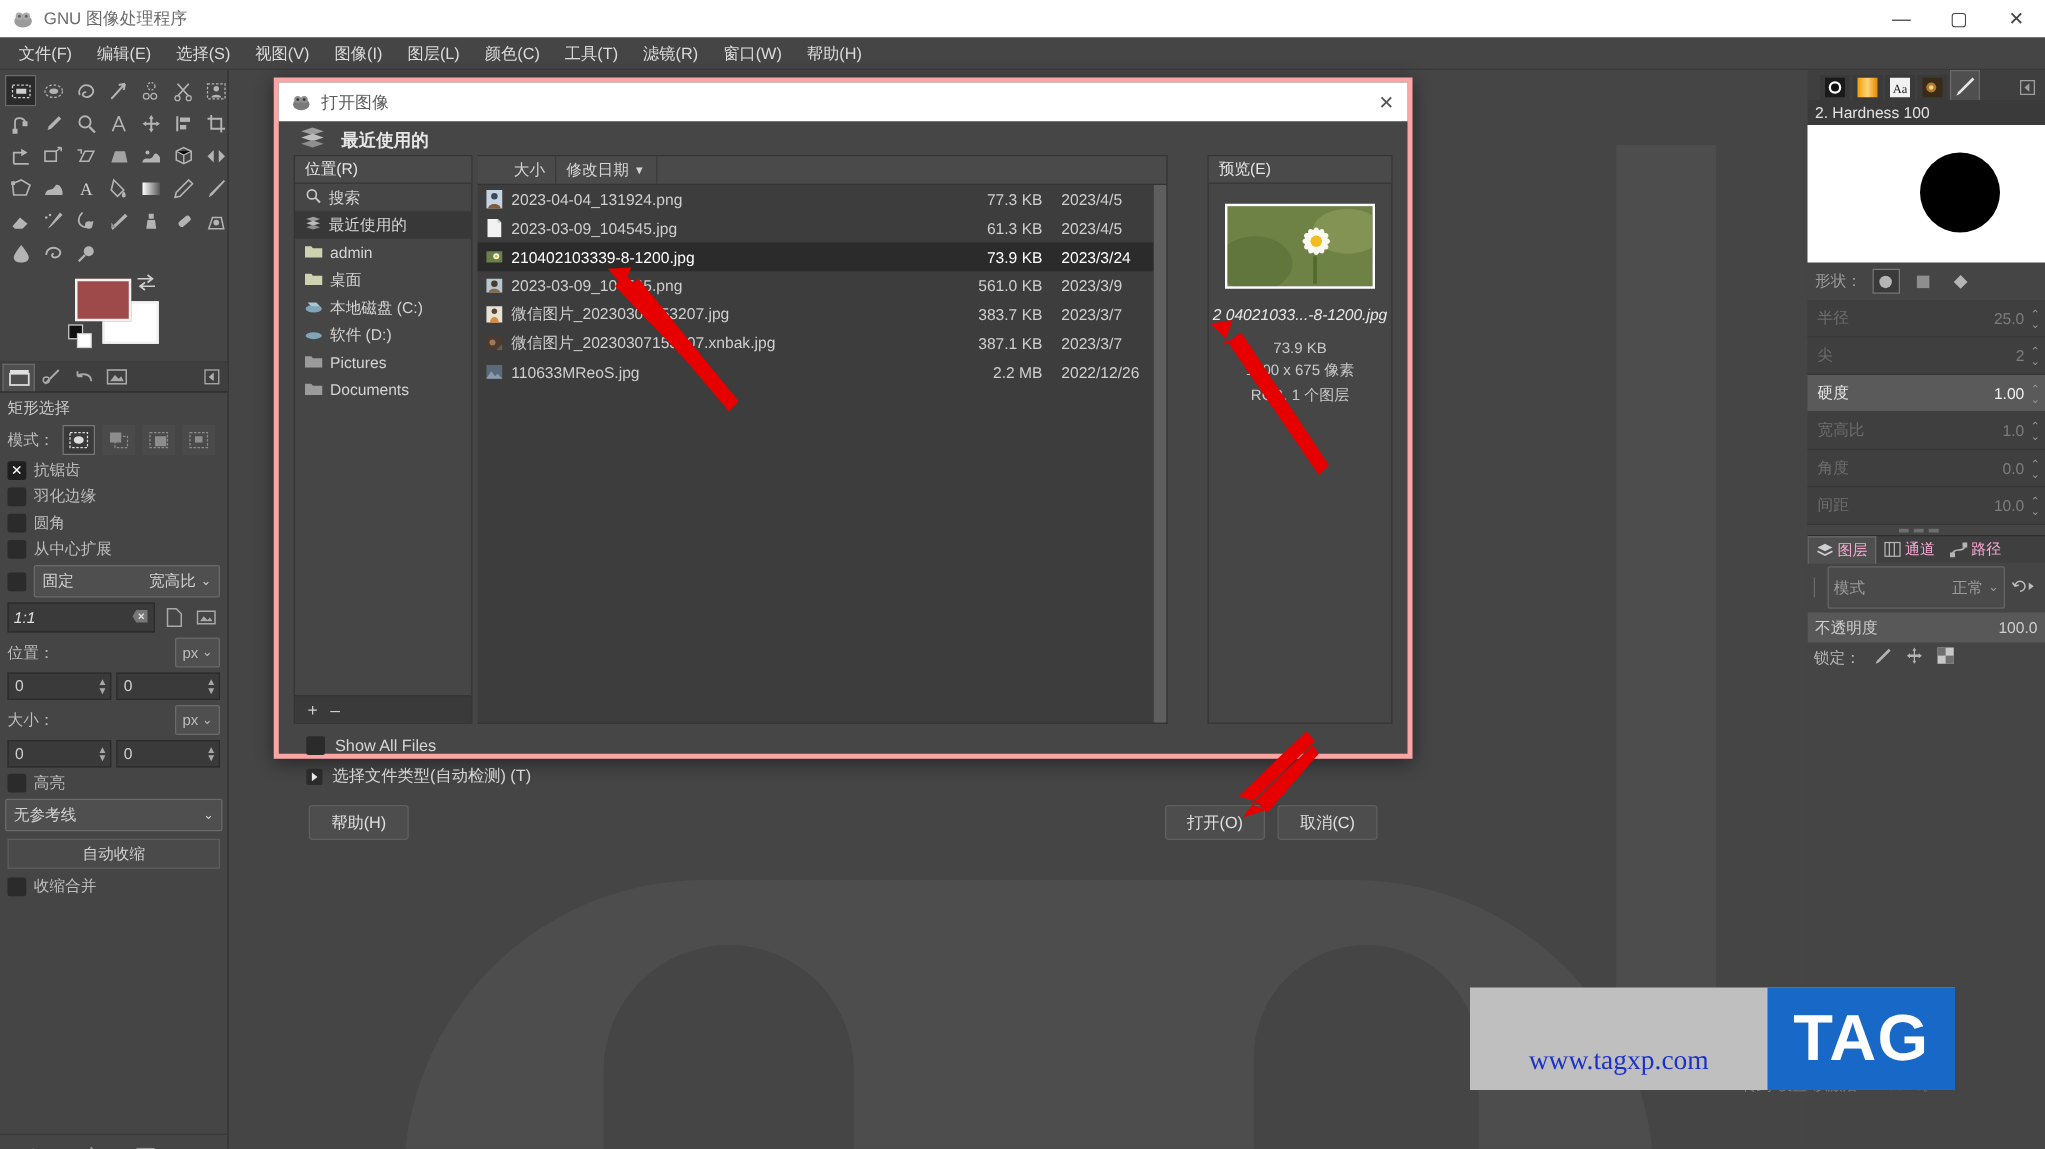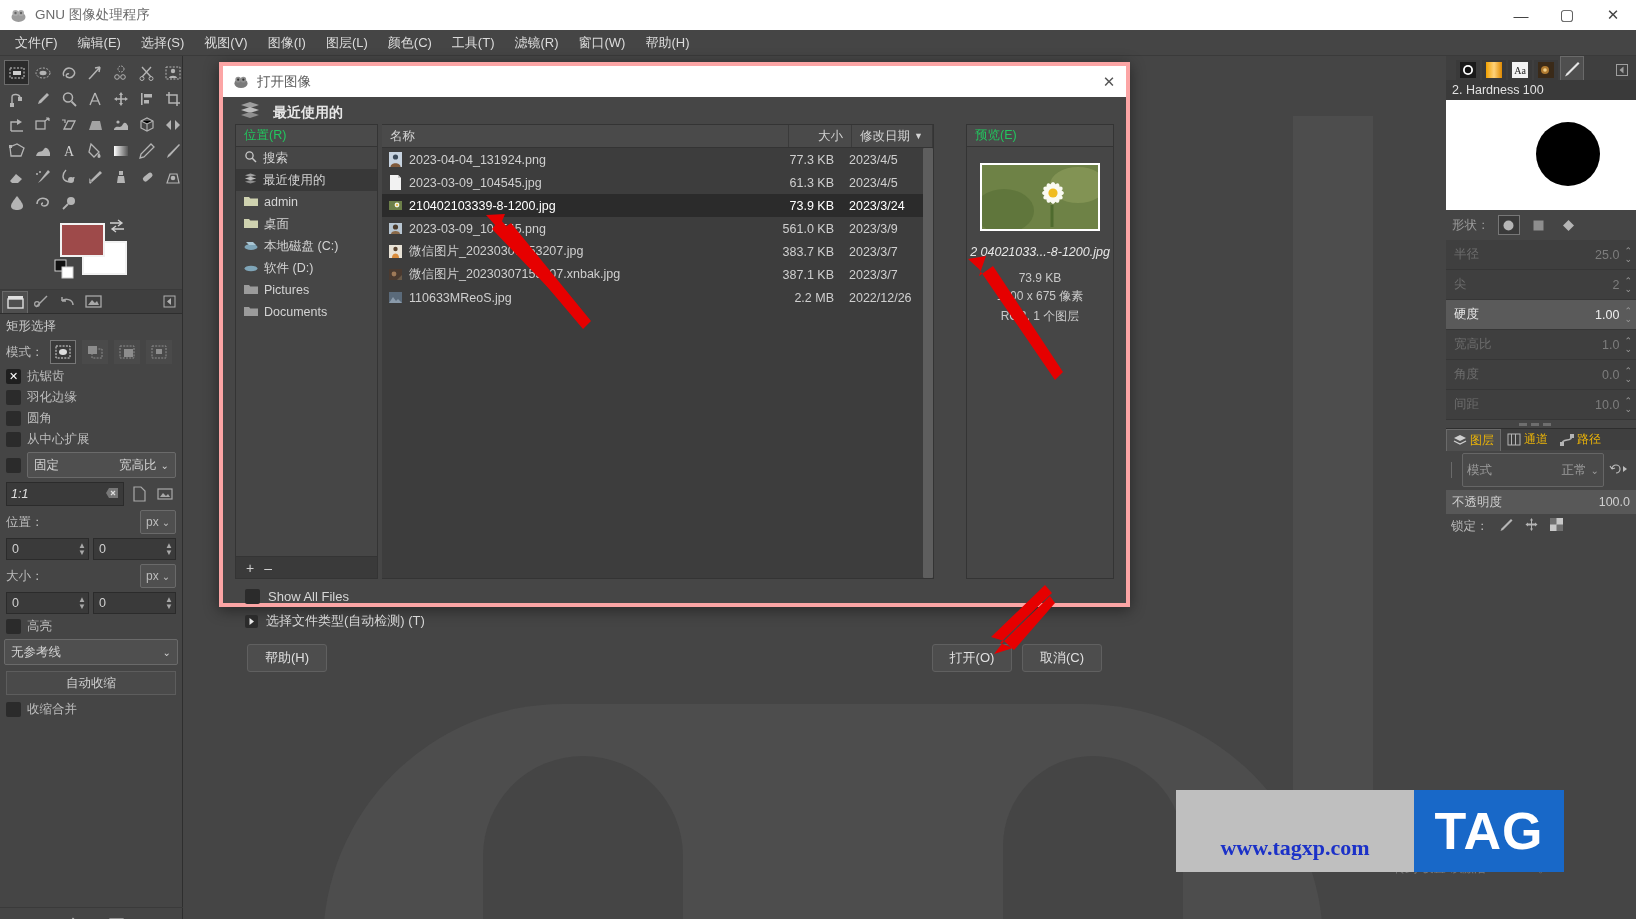--- a/index.html
+++ b/index.html
@@ -98,21 +98,21 @@
   .slider-row { height:30px; display:flex; align-items:center; justify-content:space-between;
                 padding:0 4px 0 8px; background:#3f3f3f; border-bottom:1px solid #363636;
                 font-size:12.5px; color:#6d6d6d; position:relative; }
   .slider-row.active { background:#5a5a5a; color:#e8e8e8; }
   .slider-row .sv { color:#7d7d7d; margin-right:2px; }
   .slider-row.active .sv { color:#f0f0f0; }
   .slider-row .spinarrows { display:flex; flex-direction:column; line-height:8px; font-size:9px; color:#9a9a9a; }
   .grip { width:6px; height:16px; background:transparent; border-left:1px solid #6a6a6a; }
   .layer-tabs { display:flex; align-items:center; height:22px; background:#3f3f3f;
                 border-top:1px solid #2e2e2e; }
-  .layer-tab { display:flex; align-items:center; gap:3px; padding:2px 6px; font-size:12px; color:#eab308; }
+  .layer-tab { display:flex; align-items:center; gap:3px; padding:2px 6px; font-size:12px; color:#f9a8d4; }
   .layer-tab.active { background:#4f4f4f; border:1px solid #6a6a6a; border-bottom:none; }
   .lrow { display:flex; align-items:center; padding:3px 5px; font-size:12.5px; color:#b8b8b8; gap:5px; }
   .lcombo { flex:1; height:22px; background:#4a4a4a; border:1px solid #666; border-radius:2px;
             display:flex; align-items:center; padding:16px 4px; font-size:12.5px; color:#9b9b9b; }
   .opacity-row { height:24px; background:#585858; display:flex; align-items:center;
                  justify-content:space-between; padding:0 6px; font-size:12.5px; color:#cfcfcf; }
   
   #dialog {
     position:absolute; left:219px; top:62px; width:911px; height:545px;
     background:#464646; border:4px solid #fca5a5; box-shadow:0 3px 14px rgba(0,0,0,.45);
@@ -123,21 +123,21 @@
   #dlg-title .spacer { flex:1; }
   #dlg-title .x { width:34px; height:31px; display:flex; align-items:center; justify-content:center;
                   color:#555; font-size:15px; }
   #dlg-head { height:38px; display:flex; align-items:center; gap:12px; padding:4px 0 0 16px;
               font-weight:bold; font-size:14px; color:#e6e6e6; }
   #dlg-body { flex:1; display:flex; padding:0 12px; gap:0; }
   
   #places { width:143px; display:flex; flex-direction:column; border:1px solid #343434;
             background:#464646; }
   .col-head { height:22px; background:#4a4a4a; border-bottom:1px solid #343434;
-              display:flex; align-items:center; padding:0 8px; font-size:12.5px; color:#22c55e; }
+              display:flex; align-items:center; padding:0 8px; font-size:12.5px; color:#e5e5e5; }
   .place { height:22px; display:flex; align-items:center; gap:6px; padding:0 8px; font-size:12.5px; color:#d4d4d4; }
   .place.sel { background:#383838; }
   #places .grow { flex:1; }
   #places-foot { height:22px; border-top:1px solid #343434; display:flex; align-items:center;
                  gap:10px; padding:0 10px; font-size:14px; color:#cfcfcf; background:#3a3a3a; }
   
   #filewrap { flex:1; display:flex; flex-direction:column; border:1px solid #343434;
               border-left:none; background:#3d3d3d; margin-left:4px; position:relative; }
   #fl-head { height:23px; display:flex; background:#4a4a4a; border-bottom:1px solid #343434;
              font-size:12.5px; color:#d4d4d4; }
@@ -173,21 +173,21 @@
   #dlg-buttons .spacer { flex:1; }
   #dlg-buttons .right { display:flex; gap:10px; }
   
   #arrows { position:absolute; inset:0; pointer-events:none; z-index:60; }
   
   #wm { position:absolute; left:1176px; top:790px; width:388px; height:82px; z-index:70;
         display:flex; background:#bfbfbf; }
   #wm .left { flex:1; display:flex; flex-direction:column; align-items:center; justify-content:center; }
   #wm .cn { color:#e8161a; font-weight:bold; font-size:34px; letter-spacing:2px;
             font-family:"DejaVu Sans", sans-serif; line-height:38px; }
-  #wm .url { color:#1b31c8; font-weight:bold; font-size:22px; font-family:"Liberation Serif", serif;margin-top:33px; }
+  #wm .url { color:#1b31c8; font-weight:normal; font-size:22px; font-family:"Liberation Serif", serif;margin-top:33px; }
   #wm .tag { width:150px; background:#1868c8; color:#fff; font-weight:bold; font-size:52px;
              display:flex; align-items:center; justify-content:center; letter-spacing:1px; }
   #winact { position:absolute; right:86px; bottom:40px; color:#9a9a9a; z-index:65;
             font-size:15px; text-align:center; line-height:22px; opacity:.65; }
   #winact .l2 { font-size:12px; }
 </style>
 </head>
 <body>
 
 <div id="titlebar">
@@ -1005,21 +1005,20 @@
 
       <div class="grow"></div>
       <div id="places-foot">
         <span>+</span>
         <span>–</span>
       </div>
     </div>
 
     <div id="filewrap">
       <div id="fl-head">
-        <div class="c c-name">名称</div>
         <div class="c c-size">大小</div>
         <div class="c c-date">
           <span>修改日期</span>
           <span style="font-size:9px">▼</span>
         </div>
       </div>
       <div style="flex:1; display:flex;">
         <div id="fl-rows">
           <div class="frow">
             <span class="f-name">

